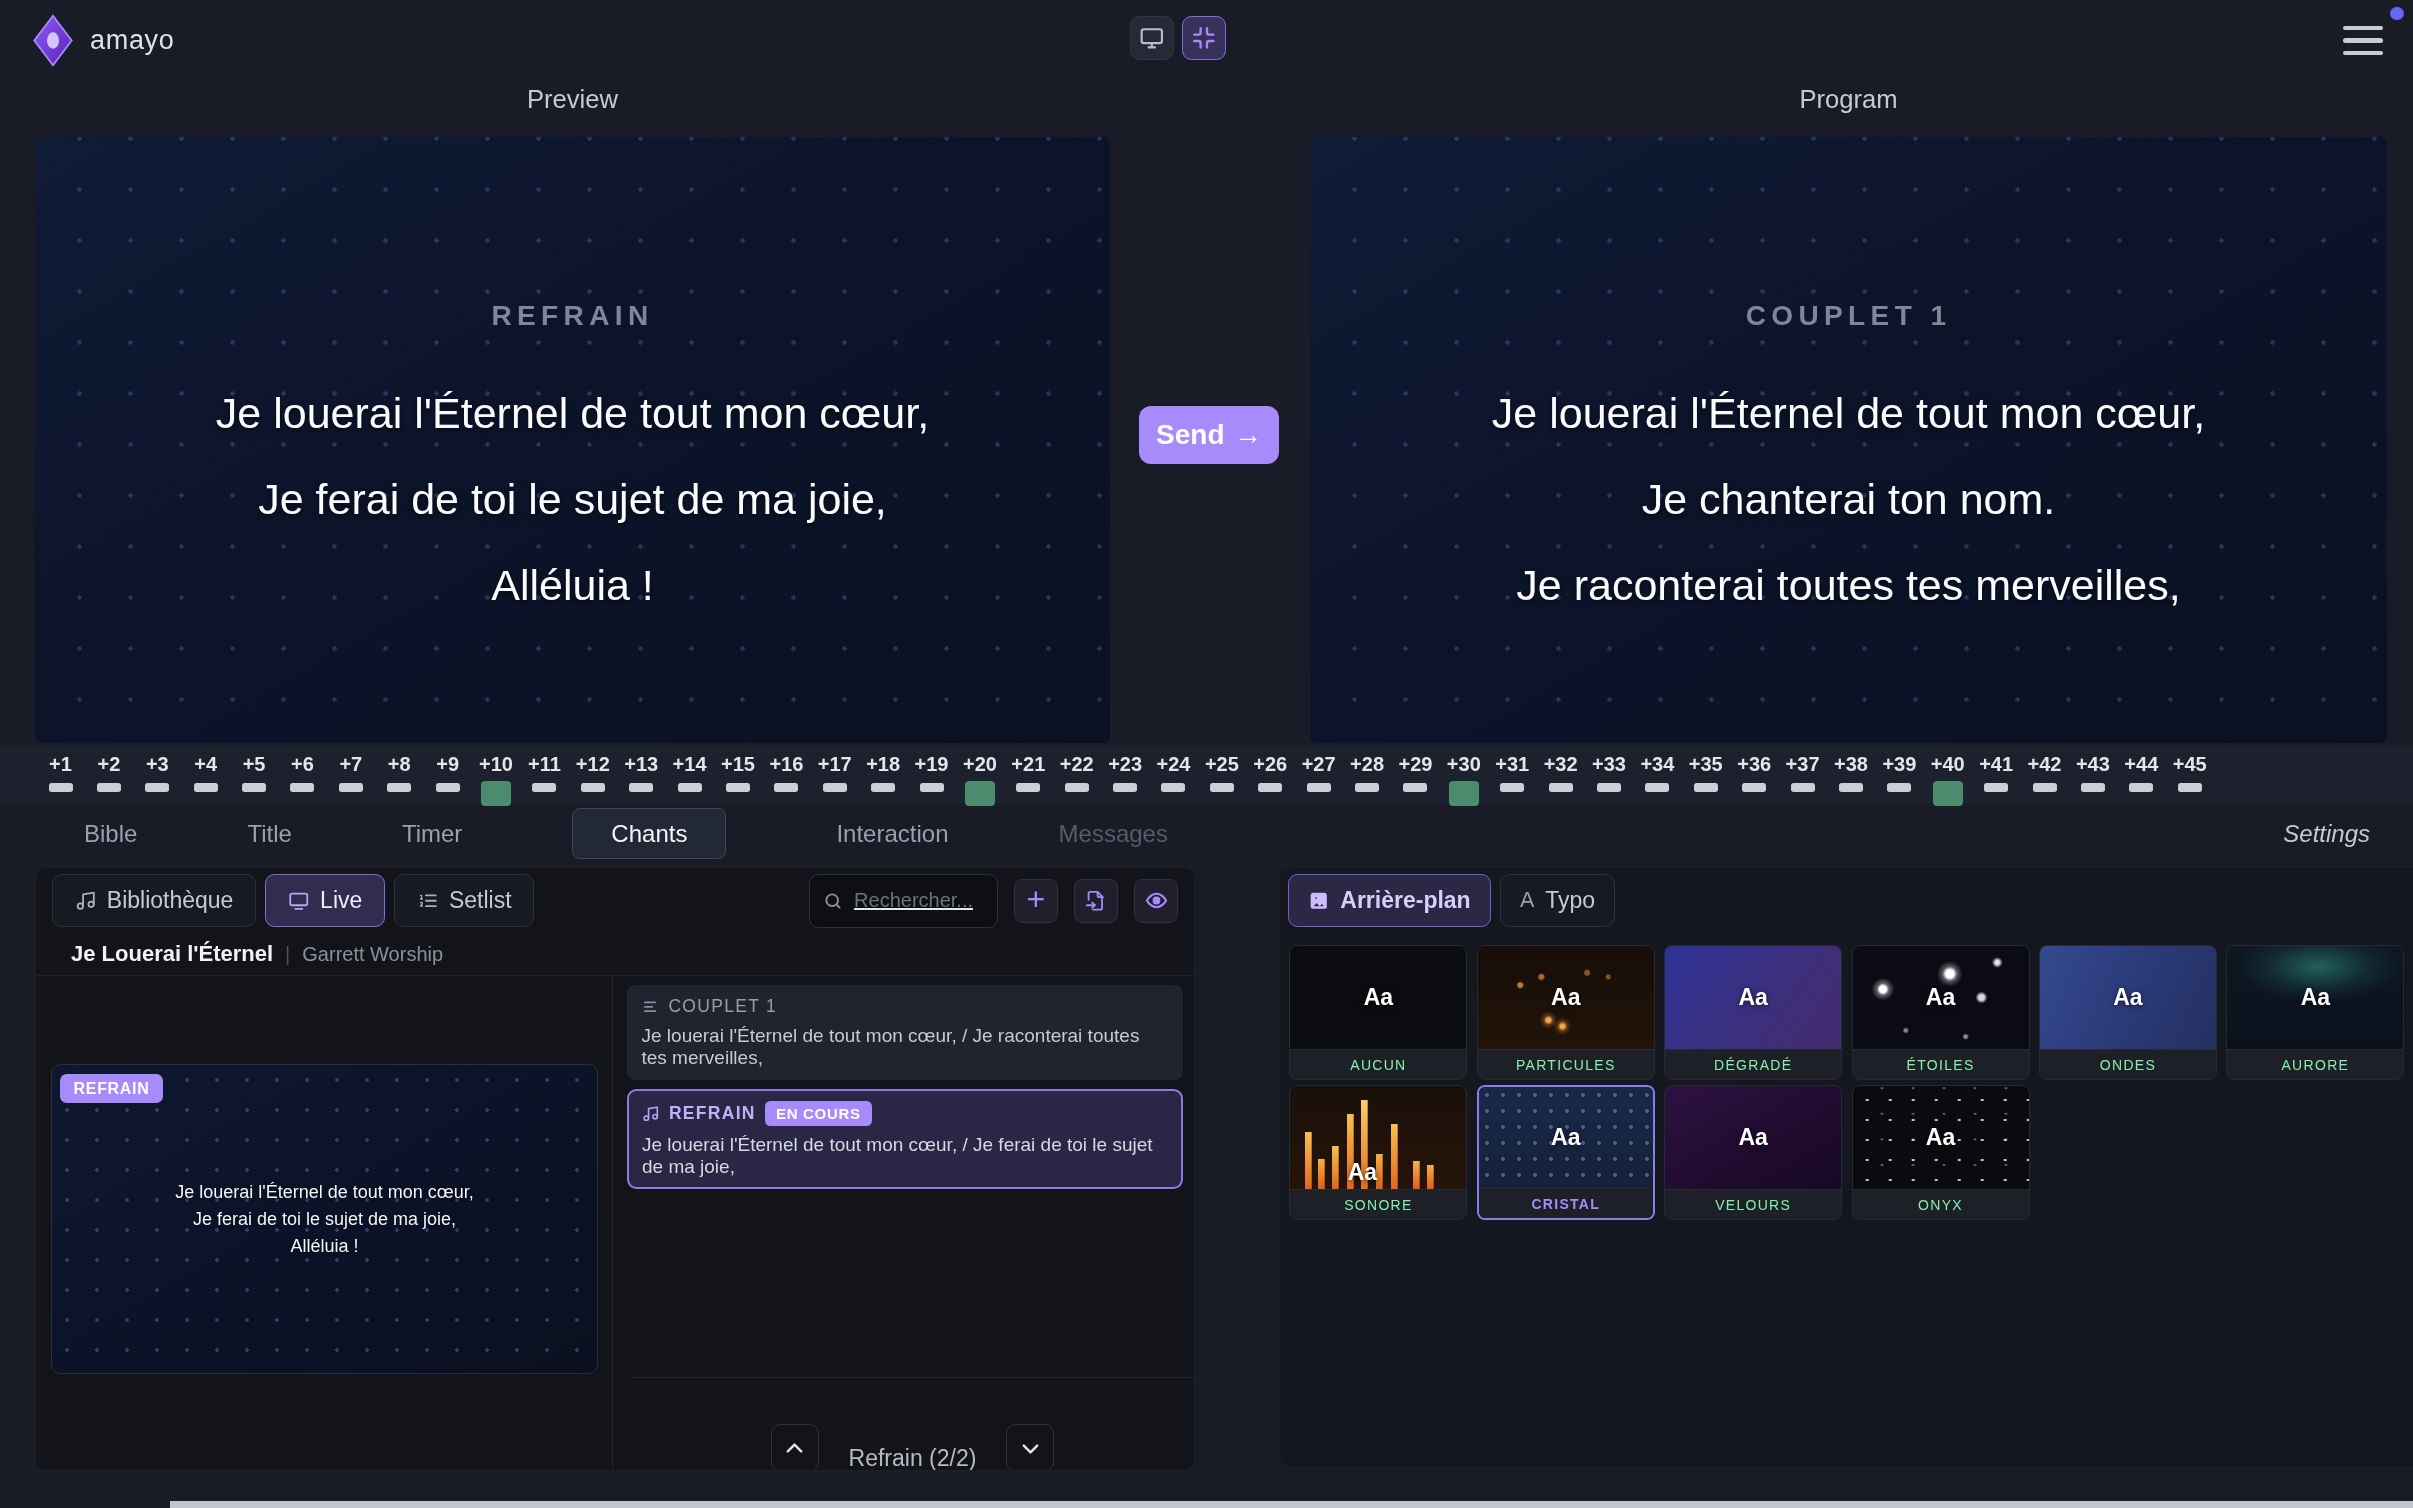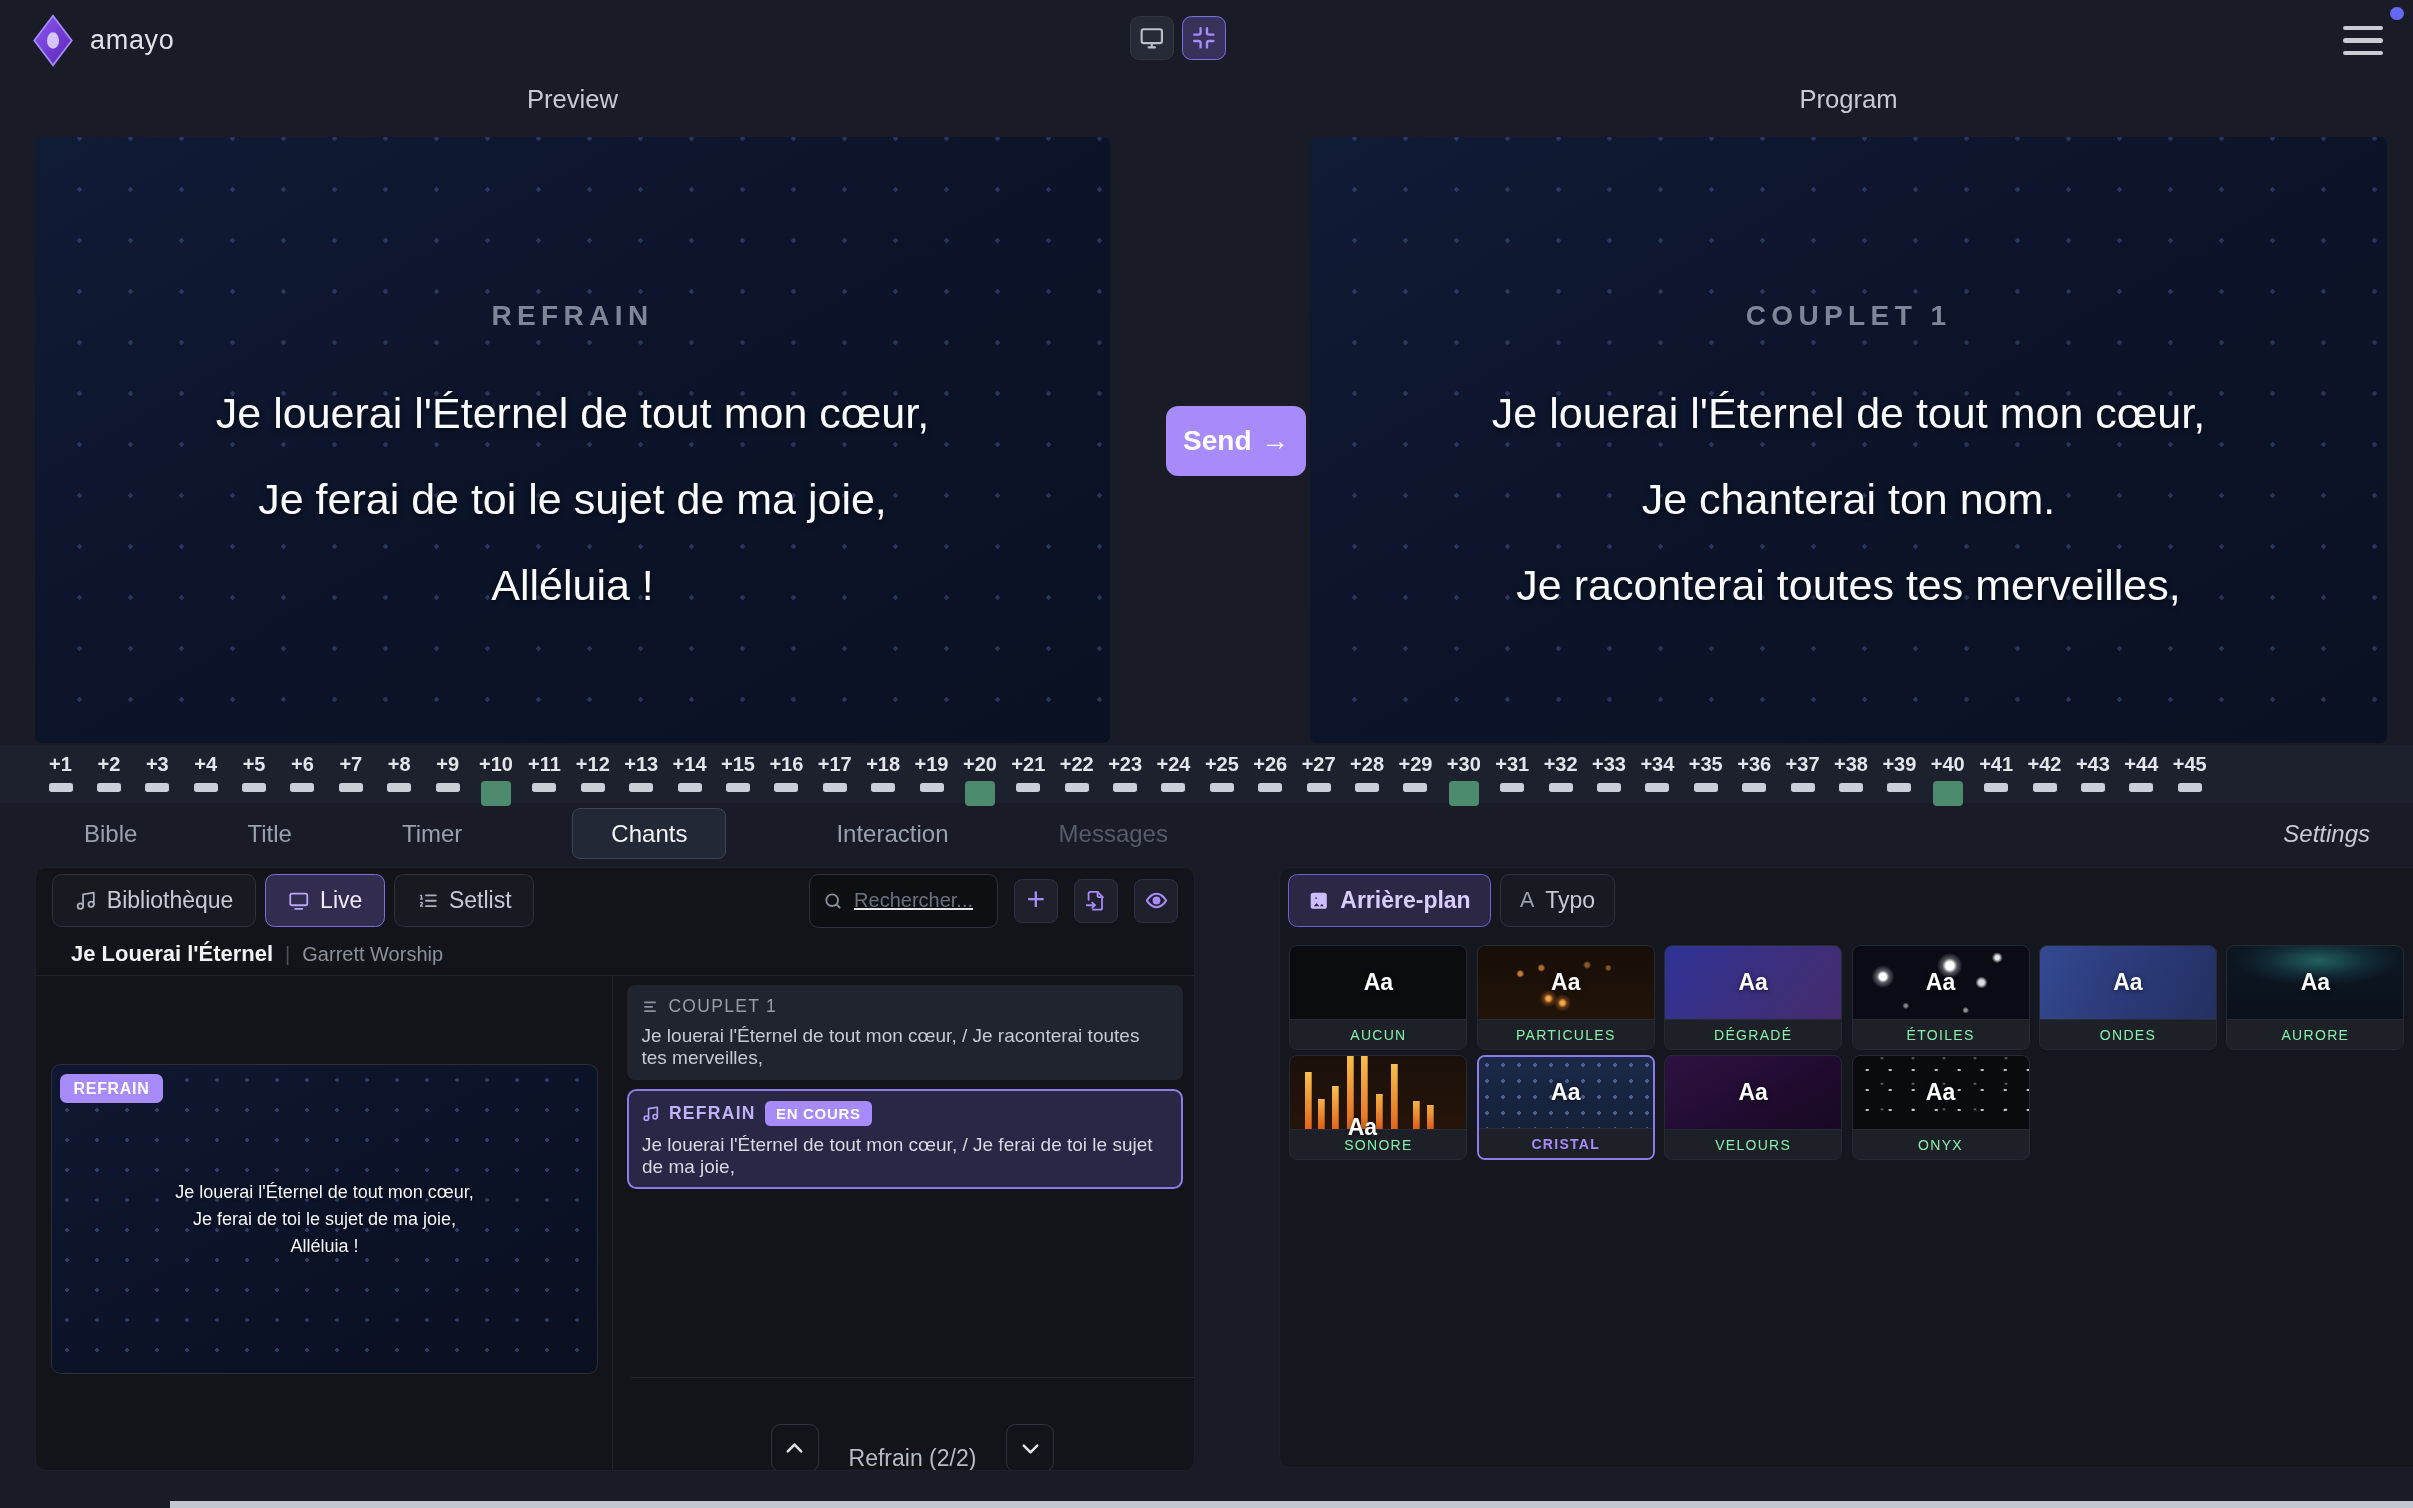--- a/index.html
+++ b/index.html
@@ -44,23 +44,23 @@
   .screen.program { left:1310px; width:1077px; }
   .slide-section { margin-top:163px; font-size:28px; font-weight:600; letter-spacing:5.4px; color:#7e8799; }
   .slide-lines { margin-top:38px; text-align:center; }
   .slide-lines div {
     font-size:43px; color:#fafbfd; line-height:86px; font-weight:500;
     text-shadow:0 2px 5.4px rgba(0,0,0,.55);
   }
 
   
   .send-btn {
-    position:absolute; left:1139px; top:406px; width:140px; height:70px; border-radius:12px;
+    position:absolute; left:1139px; top:406px; width:140px; height:58px; border-radius:12px;
     background:#a78bfa; color:#ffffff; font-size:28px; font-weight:700;
-    display:flex; align-items:center; justify-content:center; gap:9.4px; border:none;margin-left:27px;
+    display:flex; align-items:center; justify-content:center; gap:9.4px; border:none;
   }
 
   
   .timeline { position:absolute; left:0; top:745px; width:100%; height:58px; background:#1d212e;
     display:flex; align-items:flex-start; padding:8px 0 0 39px; }
   .tl-item { width:43px; margin-right:5.4px; display:flex; flex-direction:column; align-items:center; flex:0 0 auto; }
   .tl-num { font-size:20px; font-weight:600; color:#e2e5ea; }
   .tl-bar { width:24px; height:8.8px; border-radius:2.7px; background:#cbd0d8; margin-top:7.4px; }
   .tl-bar.green { width:30px; height:25.6px; border-radius:4px; background:#4c8b6d; margin-top:4.7px; }
 
@@ -135,21 +135,21 @@
   
   .settings-panel { position:absolute; left:1279px; top:867px; width:1162px; height:601px;
     background:#15171e; border-radius:10.8px; border:0.7px solid #1d2029; overflow:hidden; }
   .bg-toolbar { height:65px; display:flex; align-items:center; padding:0 8px; gap:9.4px; }
   .bg-toolbar .pill-btn { padding:0 19px; }
   .pill-btn.purple { background:#2b2745; border-color:#6f5fd6; color:#d9cdfc; font-weight:700; }
   .pill-btn.purple .ic { color:#cdbcfb; }
   .typo-a { font-size:21.5px; color:#9aa0ad; }
 
   .bg-grid { display:flex; flex-wrap:wrap; gap:5.4px 9.4px; padding:12px 9.4px 0 9.4px; }
-  .tile { width:178px; height:105px; border-radius:8px; overflow:hidden; background:#1d2027;
+  .tile { width:178px; height:135px; border-radius:8px; overflow:hidden; background:#1d2027;
     border:0.7px solid #262a33; display:flex; flex-direction:column; }
   .tile.selected { border:2px solid #8b7ce8; }
   .tile-art { flex:1; position:relative; display:flex; align-items:center; justify-content:center; }
   .sample { font-size:23px; font-weight:700; color:#ffffff; text-shadow:0 1.3px 5.4px rgba(0,0,0,.65); }
   .tile-label { height:30px; background:#1d2027; border-top:0.7px solid #272b33; display:flex;
     align-items:center; justify-content:center; font-size:14px; letter-spacing:1.3px; color:#86efac; }
   .tile.selected .tile-label { color:#a78bfa; font-weight:700; }
 
   .t-aucun .tile-art { background:#0b0c10; }
   .t-particules .tile-art { background-image:

